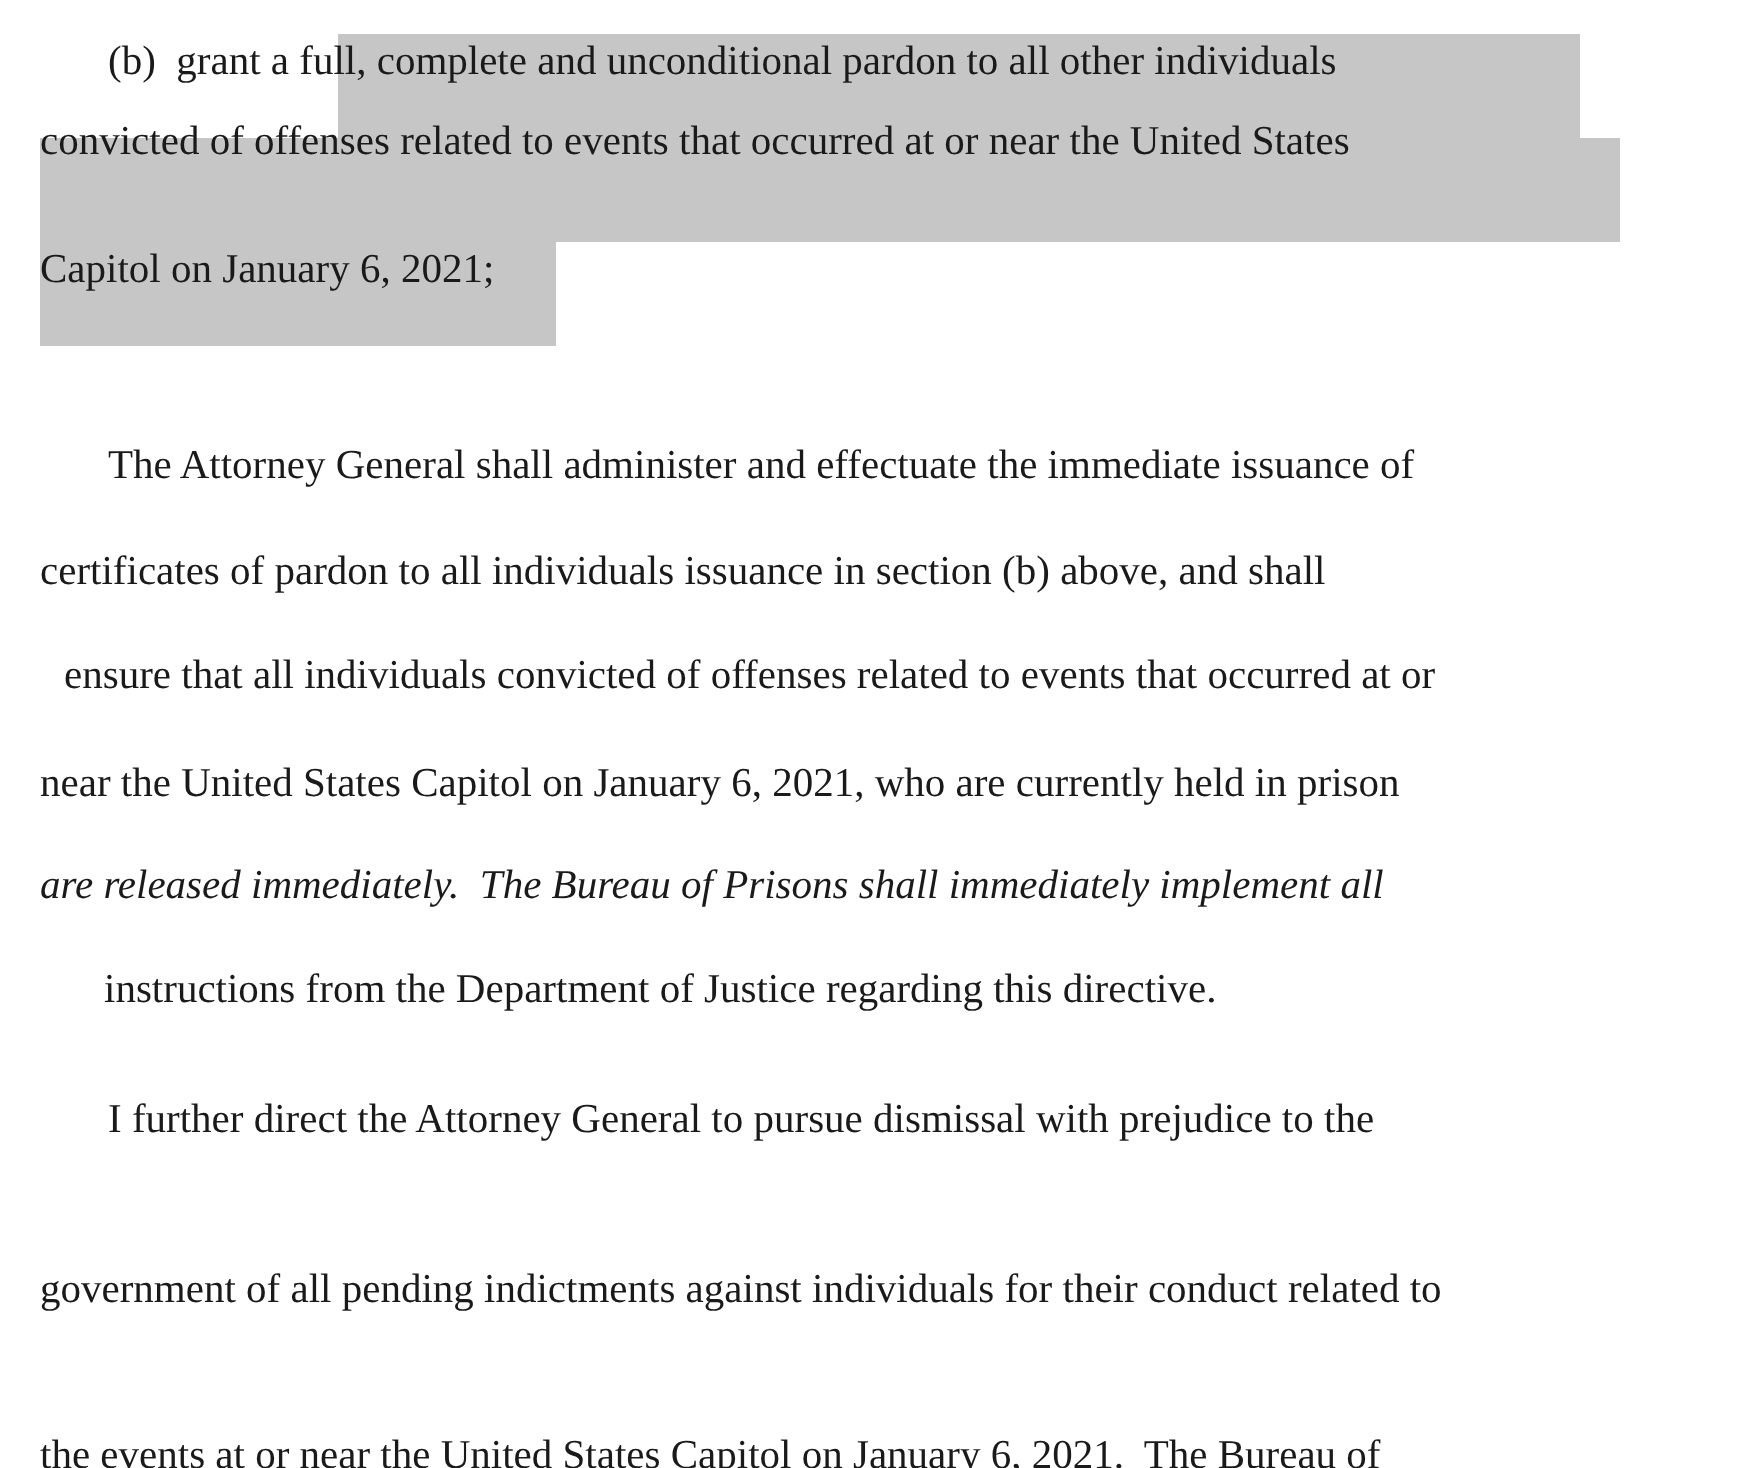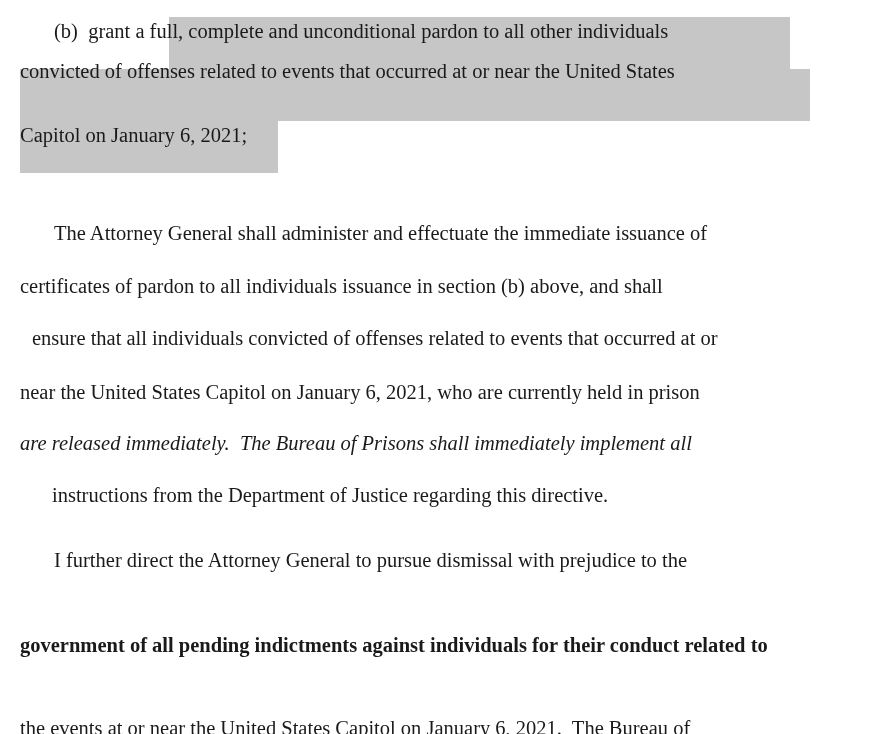--- a/index.html
+++ b/index.html
@@ -28,16 +28,16 @@
     <div class="line indent" style="top: 219px; white-space: pre;">The Attorney General shall administer and effectuate the immediate issuance of</div>
     <div class="line" style="top: 272px; white-space: pre;">certificates of pardon to all individuals issuance in section (b) above, and shall</div>
     <div class="line" style="top: 324px; white-space: pre; margin-left: 12px;">ensure that all individuals convicted of offenses related to events that occurred at or</div>
     <div class="line" style="top: 378px; white-space: pre;">near the United States Capitol on January 6, 2021, who are currently held in prison</div>
     <div class="line" style="top: 429px; white-space: pre; font-style: italic;">are released immediately.  The Bureau of Prisons shall immediately implement all</div>
     <div class="line" style="top: 481px; white-space: pre; margin-left: 32px;">instructions from the Department of Justice regarding this directive.</div>
   </div>
 
   <div>
     <div class="line indent" style="top: 546px; white-space: pre;">I further direct the Attorney General to pursue dismissal with prejudice to the</div>
-    <div class="line" style="top: 631px; white-space: pre; font-weight: bold;">government of all pending indictments against individuals for their conduct related to</div>
+    <div class="line" style="top: 631px; white-space: pre;">government of all pending indictments against individuals for their conduct related to</div>
     <div class="line" style="top: 714px; white-space: pre;">the events at or near the United States Capitol on January 6, 2021.  The Bureau of</div>
   </div>
 </div>
 
 </body></html>

